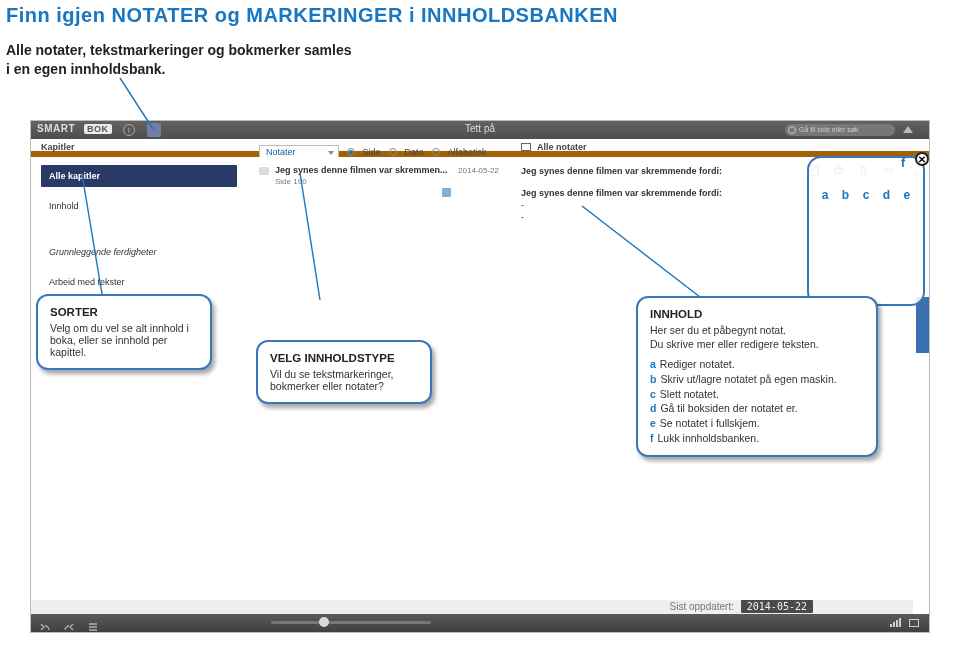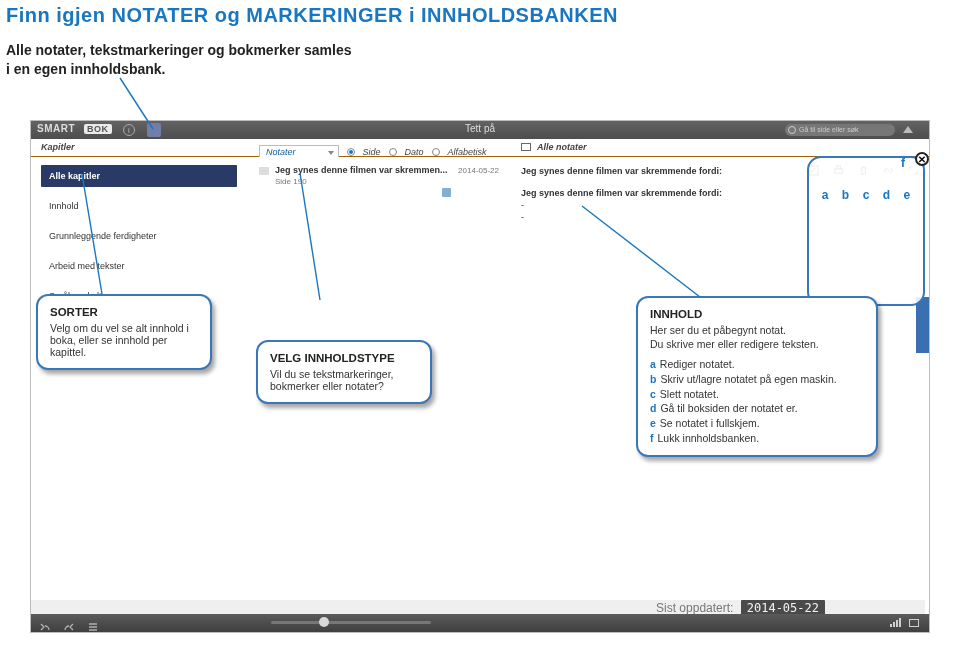--- a/index.html
+++ b/index.html
@@ -13,21 +13,21 @@
   .top-bar { height: 18px; background: linear-gradient(#636363, #4d4d4d); position: relative; color: #d8d8d8; }
   .brand { position: absolute; left: 6px; top: 2px; font-size: 10px; font-weight: bold; color: #ddd; letter-spacing: 0.5px; }
   .brand .bok { background: #eaeaea; color: #555; padding: 0 3px; border-radius: 2px; margin-left: 9px; font-size: 9px; }
   .top-bar .info { position: absolute; left: 92px; top: 3px; width: 12px; height: 12px; border-radius: 50%; border: 1px solid #aaa; font-size: 8px; line-height: 11px; text-align: center; color: #bbb; }
   .top-bar .bank { position: absolute; left: 116px; top: 2px; width: 14px; height: 14px; background: #717fa6; border-radius: 2px; }
   .top-title { position: absolute; left: 50%; transform: translateX(-50%); top: 2px; font-size: 10px; color: #ddd; }
   .search-pill { position: absolute; right: 34px; top: 3px; width: 110px; height: 12px; background: #777; border-radius: 6px; font-size: 7px; line-height: 12px; color: #ccc; padding-left: 14px; }
   .search-pill::before { content: ""; position: absolute; left: 3px; top: 2px; width: 6px; height: 6px; border: 1px solid #ccc; border-radius: 50%; }
   .tri { position: absolute; right: 16px; top: 5px; width: 0; height: 0; border-left: 5px solid transparent; border-right: 5px solid transparent; border-bottom: 7px solid #bbb; }
   
-  .filter-bar { height: 18px; background: #fff; border-bottom: 1px solid #a16207; position: relative; font-size: 9px; color: #444; font-style: italic; }
+  .filter-bar { height: 18px; background: #fff; border-bottom: 6px solid #a16207; position: relative; font-size: 9px; color: #444; }
   .filter-kap { position: absolute; left: 10px; top: 3px; font-weight: bold; }
   .filter-left { position: absolute; left: 228px; top: 6px; display: flex; align-items: center; gap: 8px; }
   .sel { border: 1px solid #bbb; padding: 1px 42px 1px 6px; color: #0b5c9b; position: relative; background: #fff; }
   .sel::after { content: ""; position: absolute; right: 4px; top: 5px; border-left: 3px solid transparent; border-right: 3px solid transparent; border-top: 4px solid #888; }
   .radio { width: 8px; height: 8px; border: 1px solid #888; border-radius: 50%; display: inline-block; position: relative; }
   .radio.on::after { content: ""; position: absolute; left: 1px; top: 1px; width: 4px; height: 4px; background: #1976c0; border-radius: 50%; }
   .filter-right { position: absolute; left: 490px; top: 3px; display: flex; align-items: center; gap: 6px; font-weight: bold; }
   .printer { width: 10px; height: 8px; border: 1px solid #666; position: relative; }
   
   .content { position: absolute; top: 36px; left: 0; right: 0; bottom: 18px; background: #fff; }
@@ -64,21 +64,21 @@
   .callout-innhold .row { line-height: 1.4; }
   .callout-innhold .lt { font-weight: bold; color: #1976c0; margin-right: 4px; }
   
   .callout-letters { position: absolute; left: 776px; top: 35px; width: 118px; height: 150px; background: rgba(255,255,255,0.88); border: 2px solid #3a77b8; border-radius: 14px; pointer-events: none; }
   .callout-letters .f { position: absolute; top: -2px; right: 18px; font-weight: bold; color: #1976c0; font-size: 12px; }
   .callout-letters .x { position: absolute; top: -6px; right: -6px; width: 14px; height: 14px; border: 2px solid #222; border-radius: 50%; background: #fff; font-size: 10px; line-height: 11px; text-align: center; font-weight: bold; }
   .callout-letters .labels { position: absolute; top: 30px; left: 0; right: 0; display: flex; justify-content: space-around; padding: 0 6px; font-weight: bold; color: #1976c0; font-size: 12px; }
   
   svg.connector { position: absolute; overflow: visible; pointer-events: none; }
   
-  .status-bar { position: absolute; left: 0; right: 4px; bottom: 18px; height: 14px; background: #efefef; font-size: 12px; color: #777; }
+  .status-bar { position: absolute; left: 0; right: 16px; bottom: 18px; height: 14px; background: #efefef; font-size: 10px; color: #777; }
   .status-bar .upd { position: absolute; right: 100px; top: 1px; }
   .status-bar .upd .v { background: #4a4a4a; color: #f2f2f2; padding: 1px 6px; margin-left: 4px; border-radius: 1px; font-family: monospace; }
   
   .bottom-bar { position: absolute; left: 0; right: 0; bottom: 0; height: 18px; background: linear-gradient(#5a5a5a,#3f3f3f); }
   .bb-left { position: absolute; left: 8px; top: 4px; display: flex; gap: 12px; }
   .bb-left div { width: 12px; height: 10px; opacity: 0.7; }
   .bb-left svg { stroke: #ddd; fill: none; stroke-width: 1.3; }
   .slider { position: absolute; left: 240px; top: 7px; width: 160px; height: 3px; background: #777; border-radius: 2px; }
   .slider .thumb { position: absolute; left: 48px; top: -4px; width: 10px; height: 10px; background: #d8d8d8; border-radius: 50%; }
   .bb-right { position: absolute; right: 10px; top: 4px; display: flex; gap: 8px; align-items: center; }
@@ -122,21 +122,21 @@
     <div class="filter-right">
       <div class="printer"></div>
       <span>Alle notater</span>
     </div>
   </div>
 
   <div class="content">
     <div class="sidebar">
       <div class="side-item active">Alle kapitler</div>
       <div class="side-item" style="margin-top:8px;">Innhold</div>
-      <div class="side-item" style="margin-top:8px;">Grunnleggende ferdigheter</div>
+      <div class="side-item" style="margin-top:24px;font-style:italic;">Grunnleggende ferdigheter</div>
       <div class="side-item" style="margin-top:8px;">Arbeid med tekster</div>
       <div class="side-item" style="margin-top:8px;">Språk og kultur</div>
     </div>
 
     <div class="note-list">
       <div class="note-row">
         <div class="hdr">
           <div class="note-ic"></div>
           <div class="note-title">Jeg synes denne filmen var skremmen...</div>
           <div class="note-date">2014-05-22</div>

